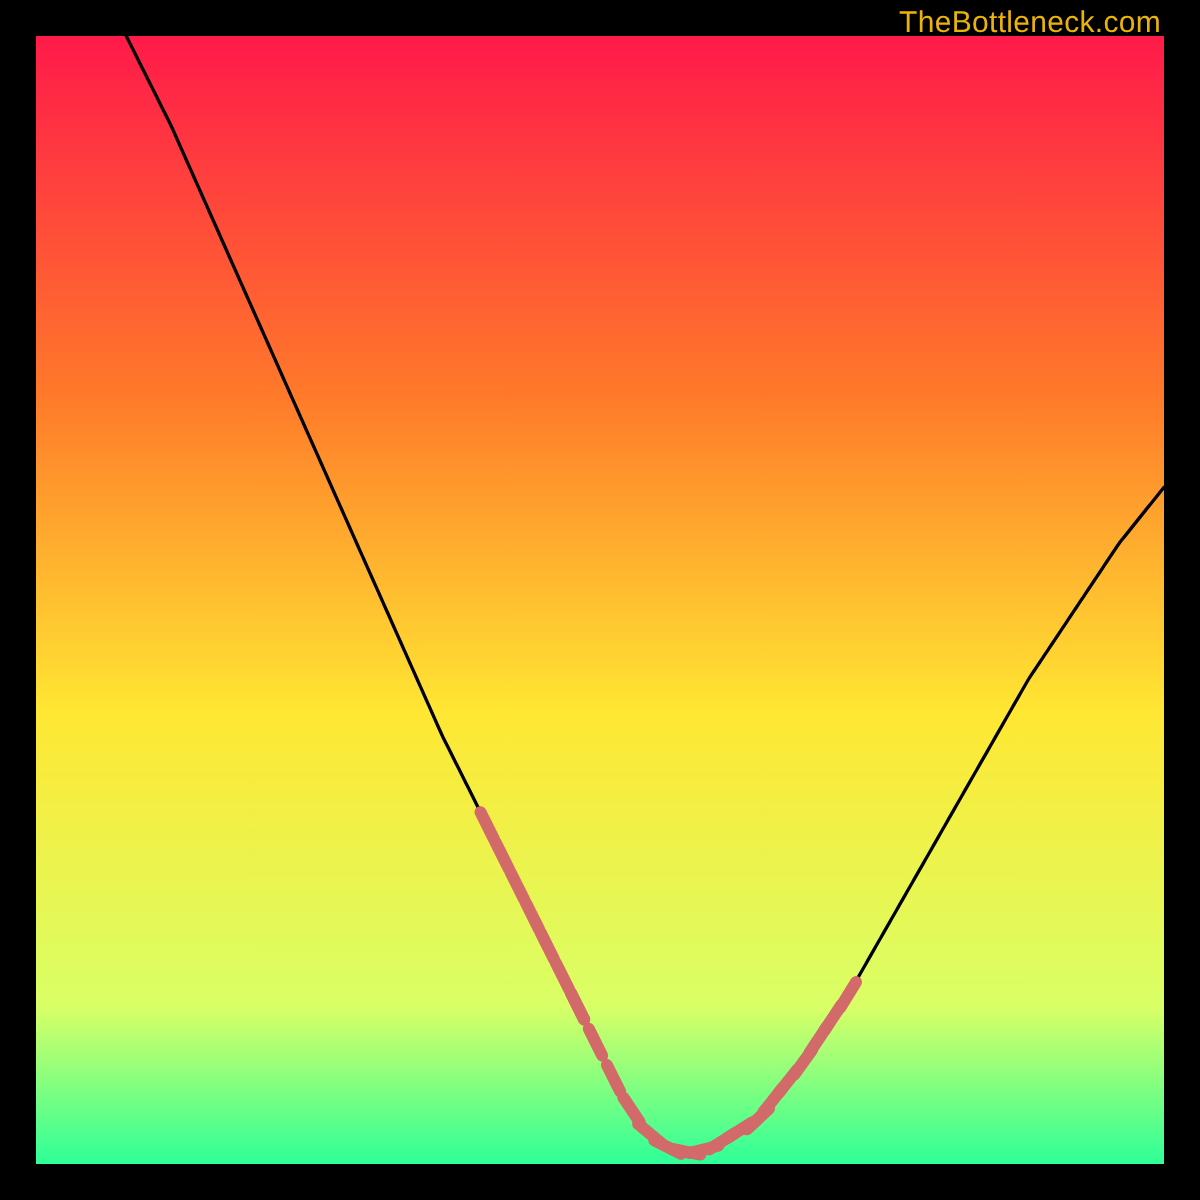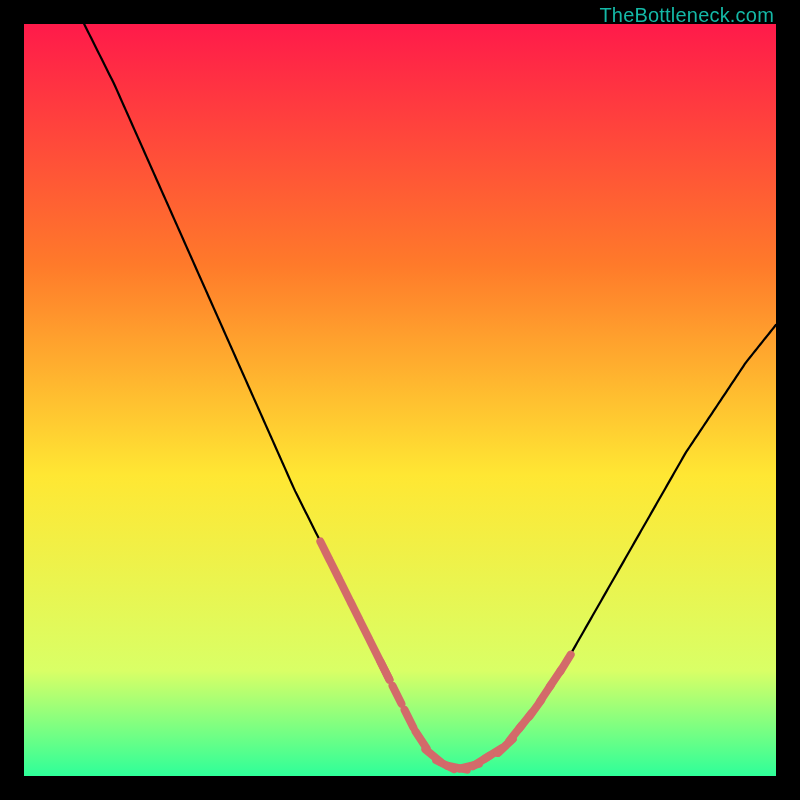--- a/index.html
+++ b/index.html
@@ -15,21 +15,21 @@
     position: absolute;
     left: 24px;
     top: 24px;
     width: 752px;
     height: 752px;
   }
   .attribution {
     position: absolute;
     top: 4px;
     right: 26px;
-    color: #14b8a6;
+    color: #eab308;
     font-size: 20px;
     font-weight: 500;
     letter-spacing: 0.2px;
   }
   svg {
     display: block;
   }
 </style>
 </head>
 <body>

